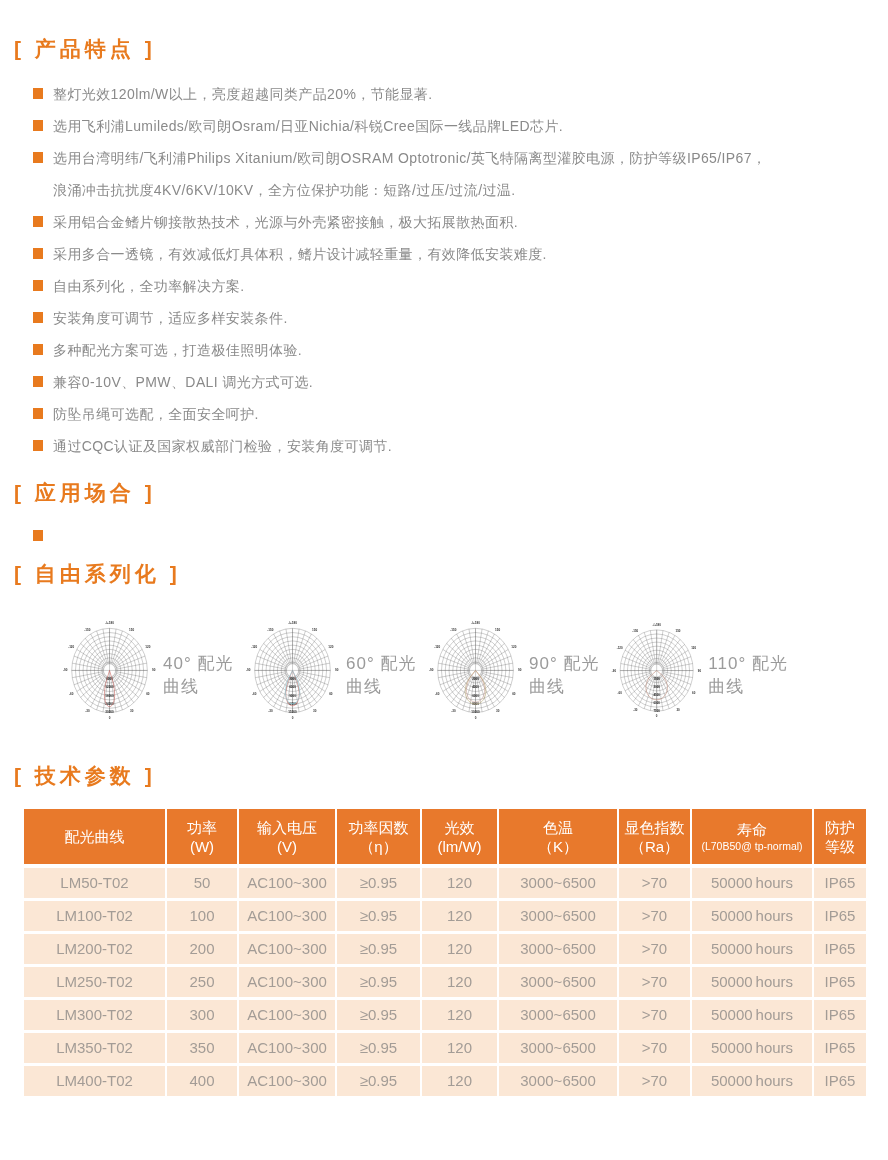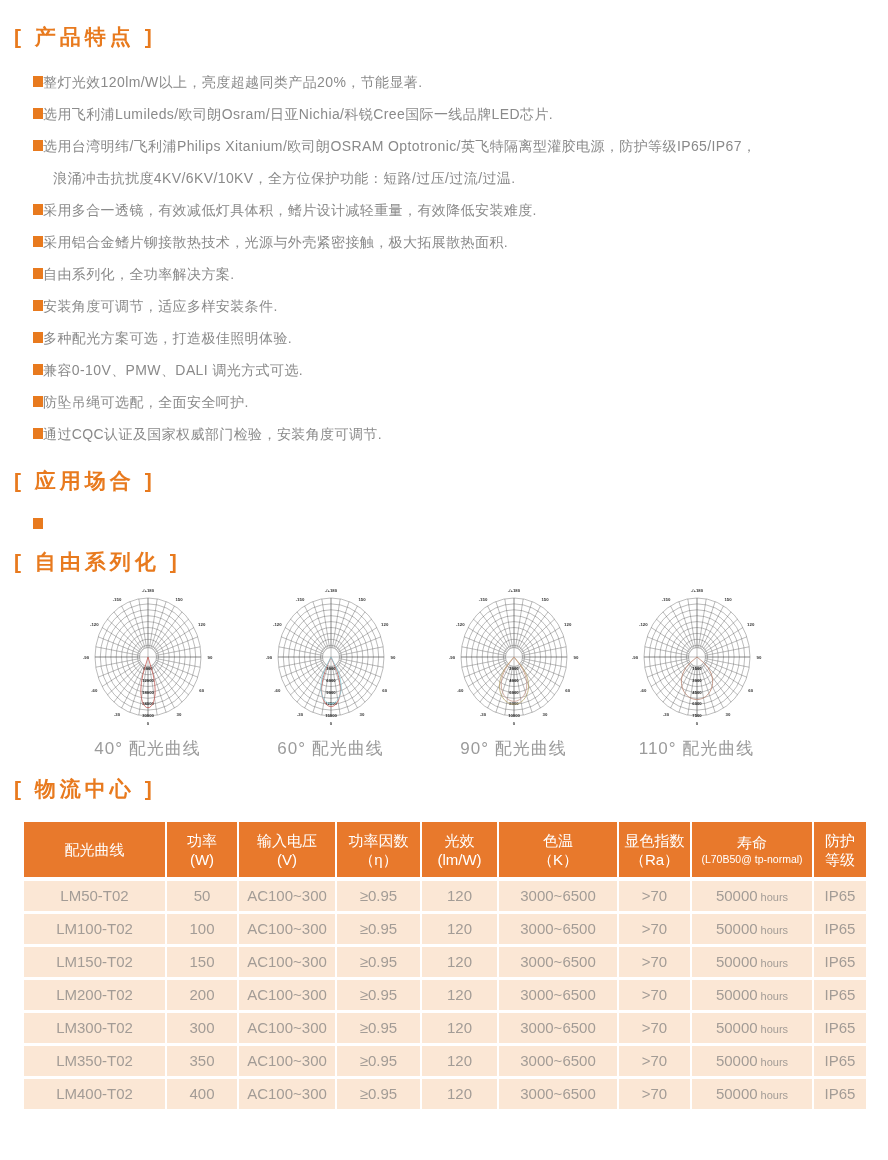--- a/index.html
+++ b/index.html
@@ -9,63 +9,63 @@
     --body-text:#8a8a8a;
     --cell-text:#a39c96;
     --caption-text:#9b9b9b;
   }
   *{box-sizing:border-box;margin:0;padding:0;}
   html,body{background:#fff;}
   body{
     width:888px;height:1160px;overflow:hidden;
     font-family:"Liberation Sans","DejaVu Sans",sans-serif;
   }
-  .page{width:876px;height:1160px;background:#fff;padding:24px 0 0 14px;}
+  .page{width:876px;height:1160px;background:#fff;padding:36px 0 0 14px;}
   .sec-title{
     color:var(--accent);font-size:21px;font-weight:700;letter-spacing:4px;
     line-height:26px;
   }
   .bullet-list{list-style:none;padding-left:19px;margin-top:24px;}
   .feature-item{
-    display:flex;align-items:flex-start;
+    display:flex;align-items:flex-start;gap:10px;
     color:var(--body-text);font-size:14px;line-height:16px;
     letter-spacing:0.4px;margin-bottom:16px;
   }
   .feature-item.cont{padding-left:20px;text-align:center;}
   .bullet{
     flex:0 0 auto;width:10px;height:11px;background:var(--accent);
     margin-top:2px;display:inline-block;
   }
   #applications-list{margin-top:22px;margin-bottom:4px;}
   .charts-row{
     display:flex;flex-direction:row;align-items:flex-start;
     margin:14px 0 0 42px;
   }
-  .chart{width:183px;display:flex;flex-direction:column;align-items:center;}
+  .chart{width:183px;display:flex;align-items:center;}
   .chart-caption{
     color:var(--caption-text);font-size:17px;letter-spacing:1px;margin-top:2px;
   }
   svg.polar .deg{font-size:4.3px;font-weight:600;fill:#333;text-anchor:middle;}
   svg.polar .rad{font-size:4.2px;font-weight:700;fill:#222;text-anchor:middle;}
   .spec-table{
     border-collapse:collapse;table-layout:fixed;
     width:844px;margin:18px 0 0 8px;
   }
   .spec-table th,.spec-table td{border:2px solid #fff;text-align:center;vertical-align:middle;}
   .spec-table thead th{
     background:var(--table-header-bg);color:#fff;font-weight:400;
     font-size:15px;line-height:19px;height:58px;border-bottom:4px solid #fff;
   }
   .th-small{font-size:10.5px;line-height:14px;display:block;}
   .th-line{display:block;}
   .spec-table tbody td{
     background:var(--table-row-bg);color:var(--cell-text);
     font-size:15px;height:33px;border-top:3px solid #fff;
   }
-  .unit{font-size:11px;margin-left:3px;}
+  .unit{font-size:15px;margin-left:3px;}
   .mt-section{margin-top:26px;}
   .mt-curves{margin-top:20px;}
   .mt-specs{margin-top:16px;}
 </style>
 </head>
 <body>
 
 <div class="page">
 
   <h2 class="sec-title">[ 产品特点 ]</h2>
@@ -80,25 +80,25 @@
       </li>
       <li class="feature-item">
         <span class="bullet"></span>
         <span>选用台湾明纬/飞利浦Philips Xitanium/欧司朗OSRAM Optotronic/英飞特隔离型灌胶电源，防护等级IP65/IP67，</span>
       </li>
       <li class="feature-item cont">
         <span>浪涌冲击抗扰度4KV/6KV/10KV，全方位保护功能：短路/过压/过流/过温.</span>
       </li>
       <li class="feature-item">
         <span class="bullet"></span>
+        <span>采用铝合金鳍片铆接散热技术，光源与外壳紧密接触，极大拓展散热面积.</span>
+      </li>
+      <li class="feature-item">
+        <span class="bullet"></span>
         <span>采用多合一透镜，有效减低灯具体积，鳍片设计减轻重量，有效降低安装难度.</span>
-      </li>
-      <li class="feature-item">
-        <span class="bullet"></span>
-        <span>采用铝合金鳍片铆接散热技术，光源与外壳紧密接触，极大拓展散热面积.</span>
       </li>
       <li class="feature-item">
         <span class="bullet"></span>
         <span>自由系列化，全功率解决方案.</span>
       </li>
       <li class="feature-item">
         <span class="bullet"></span>
         <span>安装角度可调节，适应多样安装条件.</span>
       </li>
       <li class="feature-item">
@@ -409,21 +409,21 @@
           <text x="75" y="92.8" class="rad">3000</text>
           <text x="75" y="104.6" class="rad">4500</text>
           <text x="75" y="116.4" class="rad">6000</text>
           <text x="75" y="128.2" class="rad">7500</text>
           <path d="M 75 68 L 75.0 68.0 L 68.7 73.3 L 66.0 76.1 L 64.1 78.5 L 62.7 80.8 L 61.6 83.0 L 60.7 85.1 L 60.1 87.1 L 59.7 89.0 L 59.5 91.0 L 59.4 92.8 L 59.5 94.6 L 59.7 96.3 L 60.1 98.0 L 60.6 99.5 L 61.2 101.0 L 61.9 102.4 L 62.7 103.7 L 63.6 104.9 L 64.6 106.0 L 65.6 106.9 L 66.7 107.8 L 67.9 108.6 L 69.1 109.2 L 70.4 109.7 L 71.7 110.1 L 73.0 110.3 L 74.3 110.5 L 75.7 110.5 L 77.0 110.3 L 78.3 110.1 L 79.6 109.7 L 80.9 109.2 L 82.1 108.6 L 83.3 107.8 L 84.4 106.9 L 85.4 106.0 L 86.4 104.9 L 87.3 103.7 L 88.1 102.4 L 88.8 101.0 L 89.4 99.5 L 89.9 98.0 L 90.3 96.3 L 90.5 94.6 L 90.6 92.8 L 90.5 91.0 L 90.3 89.0 L 89.9 87.1 L 89.3 85.1 L 88.4 83.0 L 87.3 80.8 L 85.9 78.5 L 84.0 76.1 L 81.3 73.3 L 75.0 68.0 Z" fill="none" stroke="#b5806d" stroke-width="0.8"></path>
         </svg>
         <figcaption class="chart-caption">110° 配光曲线</figcaption>
       </figure>
     </div>
 
-  <h2 class="sec-title mt-specs">[ 物流中心 ]</h2>
+  <h2 class="sec-title mt-specs">[ 技术参数 ]</h2>
   <table id="spec-table" class="spec-table">
     <colgroup id="spec-cols">
         <col style="width: 143px;">
         <col style="width: 72px;">
         <col style="width: 98px;">
         <col style="width: 85px;">
         <col style="width: 77px;">
         <col style="width: 120px;">
         <col style="width: 73px;">
         <col style="width: 122px;">
@@ -485,42 +485,42 @@
           <td>100</td>
           <td>AC100~300</td>
           <td>≥0.95</td>
           <td>120</td>
           <td>3000~6500</td>
           <td>&gt;70</td>
           <td><span>50000</span><span class="unit">hours</span></td>
           <td>IP65</td>
         </tr>
         <tr>
-          <td>LM150-T02</td>
-          <td>150</td>
-          <td>AC100~300</td>
-          <td>≥0.95</td>
-          <td>120</td>
-          <td>3000~6500</td>
-          <td>&gt;70</td>
-          <td><span>50000</span><span class="unit">hours</span></td>
-          <td>IP65</td>
-        </tr>
-        <tr>
           <td>LM200-T02</td>
           <td>200</td>
           <td>AC100~300</td>
           <td>≥0.95</td>
           <td>120</td>
           <td>3000~6500</td>
           <td>&gt;70</td>
           <td><span>50000</span><span class="unit">hours</span></td>
           <td>IP65</td>
         </tr>
         <tr>
+          <td>LM250-T02</td>
+          <td>250</td>
+          <td>AC100~300</td>
+          <td>≥0.95</td>
+          <td>120</td>
+          <td>3000~6500</td>
+          <td>&gt;70</td>
+          <td><span>50000</span><span class="unit">hours</span></td>
+          <td>IP65</td>
+        </tr>
+        <tr>
           <td>LM300-T02</td>
           <td>300</td>
           <td>AC100~300</td>
           <td>≥0.95</td>
           <td>120</td>
           <td>3000~6500</td>
           <td>&gt;70</td>
           <td><span>50000</span><span class="unit">hours</span></td>
           <td>IP65</td>
         </tr>

